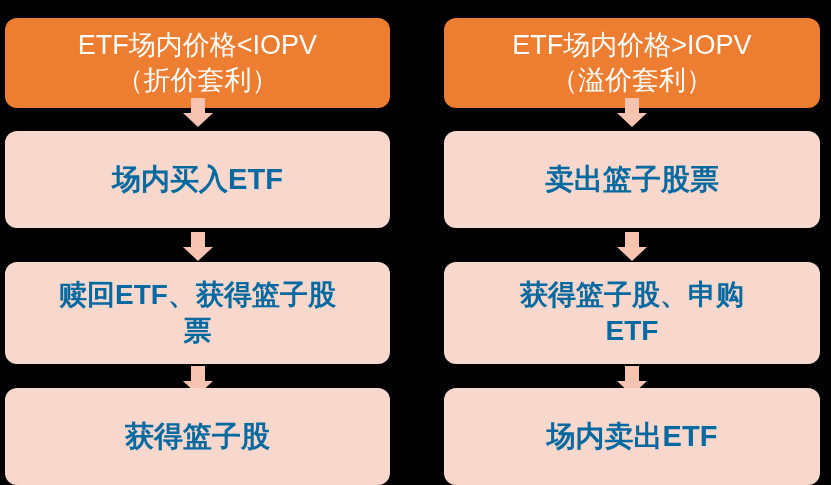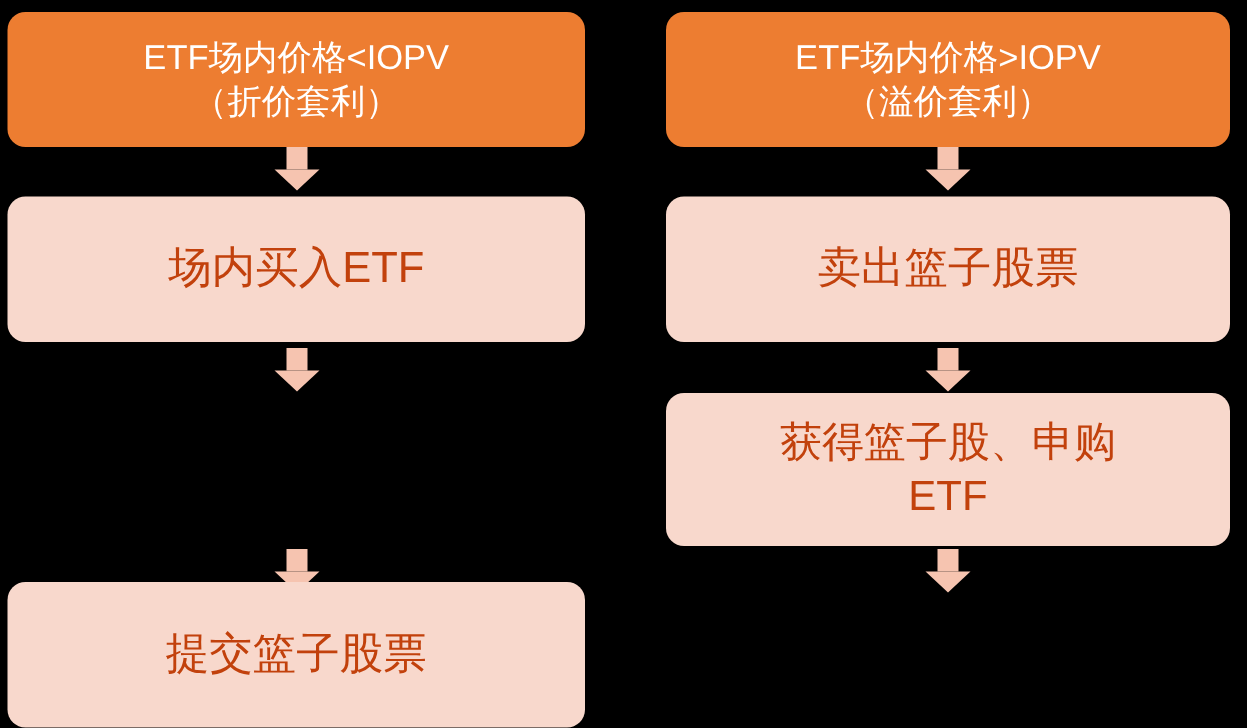--- a/index.html
+++ b/index.html
@@ -37,28 +37,29 @@
     align-items: center;
     justify-content: center;
     text-align: center;
     line-height: 1.28;
     padding: 4px 8px;
     white-space: pre-line;
   }
   .node.header {
     background: #ED7D31;
     color: #FFFFFF;
-    font-size: 23px;
-    top: 8px;
+    font-size: 27px;
+    top: 18px;
     height: 90px;
   }
   .node.step {
     background: #F8D8CC;
-    color: #c2410c;
+    color: #0369a1;
     font-size: 29px;
+    font-weight: bold;
   }
   .node.step-2 { top: 131px; height: 97px; }
   .node.step-3 { top: 262px; height: 102px; font-size: 28px; }
   .node.step-4 { top: 388px; height: 97px; }
 
   .connector {
     position: absolute;
     width: 30px;
     left: 50%;
     margin-left: -15px;
@@ -102,27 +103,29 @@
       <div class="arrow-head"></div>
     </div>
 
     <div class="node step step-2">场内买入ETF</div>
 
     <div class="connector c2">
       <div class="arrow-shaft"></div>
       <div class="arrow-head"></div>
     </div>
 
+    <div class="node step step-3">赎回ETF、获得篮子股
+票</div>
 
     <div class="connector c3">
       <div class="arrow-shaft"></div>
       <div class="arrow-head"></div>
     </div>
 
-    <div class="node step step-4">提交篮子股票</div>
+    <div class="node step step-4">获得篮子股</div>
 
   </div>
 
   <div class="column right">
 
     <div class="node header">ETF场内价格&gt;IOPV
 （溢价套利）</div>
 
     <div class="connector c1">
       <div class="arrow-shaft"></div>
@@ -137,16 +140,17 @@
     </div>
 
     <div class="node step step-3">获得篮子股、申购
 ETF</div>
 
     <div class="connector c3">
       <div class="arrow-shaft"></div>
       <div class="arrow-head"></div>
     </div>
 
+    <div class="node step step-4">场内卖出ETF</div>
 
   </div>
 
 </div>
 
 </body></html>

